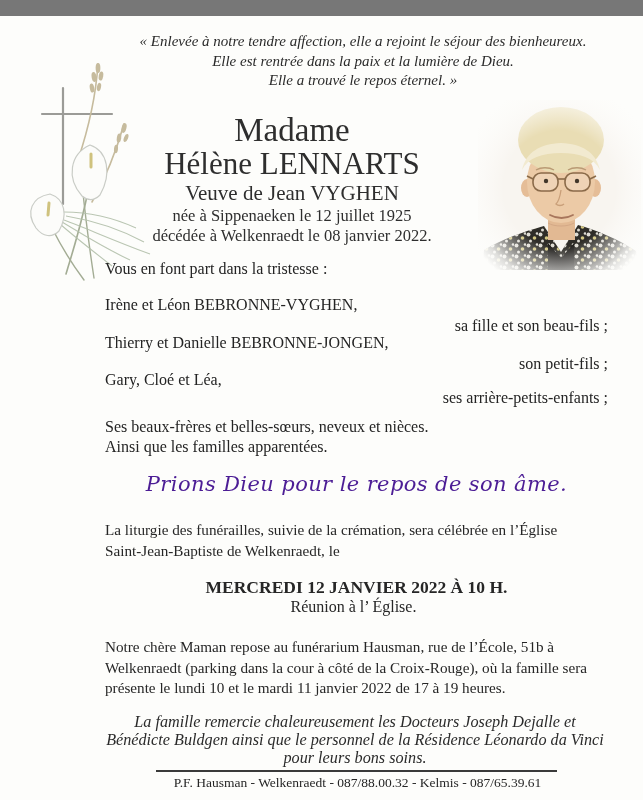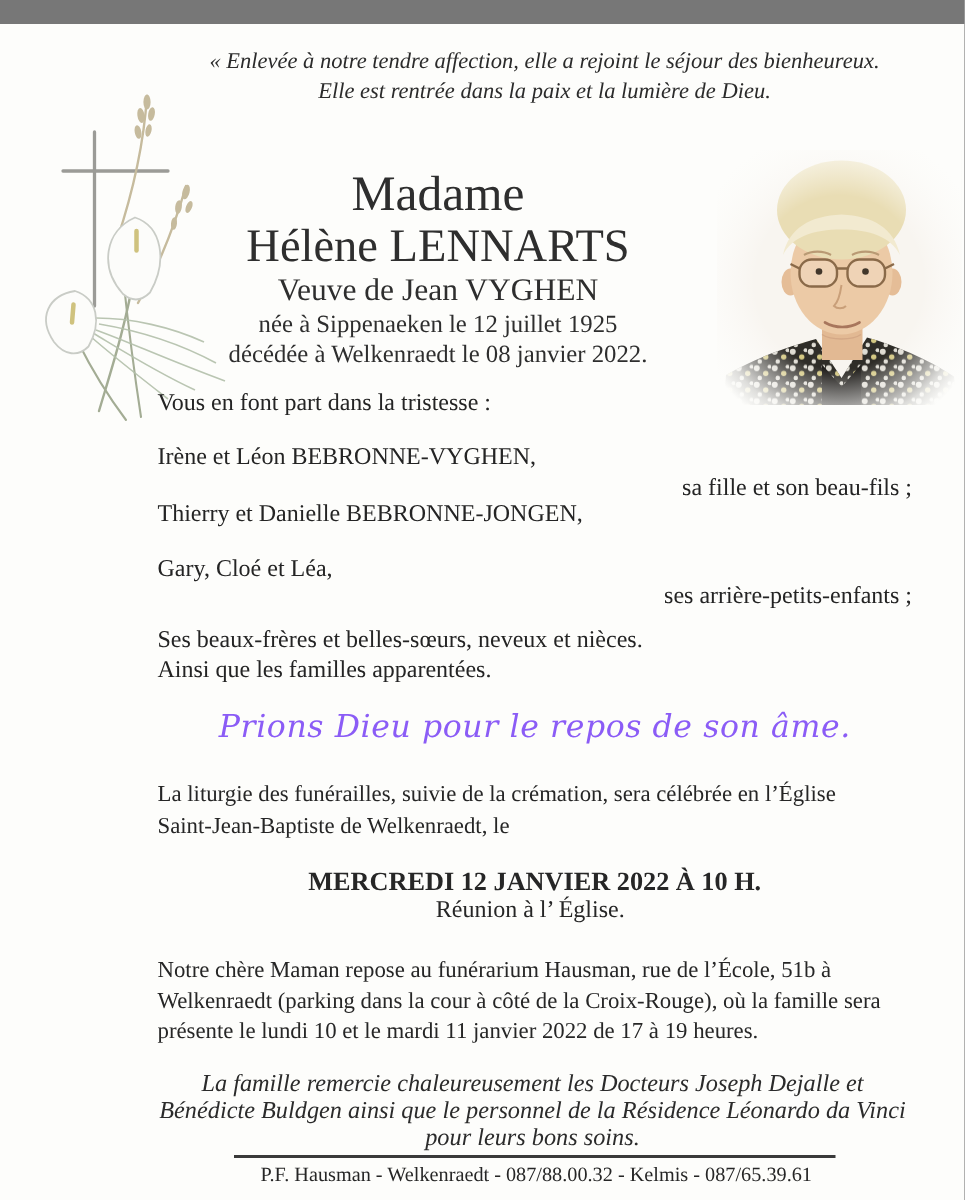--- a/index.html
+++ b/index.html
@@ -33,21 +33,21 @@
   .para { font-size:15.2px; line-height:20.5px; }
   .rel { text-align:right; }
   .intro { top:244px; }
   .n1 { top:280px; } .r1 { top:301px; }
   .n2 { top:318px; } .r2 { top:339px; }
   .n3 { top:355px; } .r3 { top:373px; }
   .o1 { top:402px; } .o2 { top:422px; }
 
   .prayer { left:105px; top:456px; width:503px; text-align:center;
     font-family:"DejaVu Serif", serif; font-style:italic;
-    font-size:21px; letter-spacing:0.4px; color:#8b5cf6; }
+    font-size:21px; letter-spacing:0.4px; color:#4c1d95; }
 
   .cer { left:105px; top:504px; width:510px; }
   .cer-date { left:105px; top:561px; width:503px; text-align:center;
     font-weight:bold; font-size:17.5px; }
   .cer-meet { left:102px; top:582px; width:503px; text-align:center; font-size:16px; }
 
   .visit { left:105px; top:621px; width:515px; }
 
   .thanks { left:75px; top:697px; width:560px; text-align:center;
     font-style:italic; font-size:16.2px; line-height:18.2px; color:#2b2b2b; }
@@ -60,20 +60,21 @@
     background:linear-gradient(180deg,#f4f4f1,#e8e8e5); }
 </style>
 </head>
 <body>
 
 <div class="sheet">
 
   <div class="abs quote">
     <div class="nowrap">« Enlevée à notre tendre affection, elle a rejoint le séjour des bienheureux.</div>
     <div class="nowrap">Elle est rentrée dans la paix et la lumière de Dieu.</div>
+    <div class="nowrap">Elle a trouvé le repos éternel. »</div>
   </div>
 
   <svg class="abs flower" viewBox="0 0 150 228">
     <g stroke-linecap="round">
       <line x1="51" y1="26" x2="51" y2="142" stroke-width="2.2" stroke="#9b9b97"></line>
       <line x1="30" y1="52" x2="100" y2="52" stroke-width="2.2" stroke="#9b9b97"></line>
     </g>
     <g fill="none" stroke-linecap="round">
       <path d="M86 2 C84 32 78 62 66 98" stroke-width="1.6" stroke="#c6bb9d"></path>
       <g fill="#c6bb9d">
@@ -165,20 +166,21 @@
     </g>
     <rect x="0" y="0" width="163" height="170" fill="url(#vig)"></rect>
   </svg>
 
   <div class="abs bodyline intro">Vous en font part dans la tristesse :</div>
 
   <div class="abs bodyline n1 nowrap">Irène et Léon BEBRONNE-VYGHEN,</div>
   <div class="abs bodyline r1 rel nowrap">sa fille et son beau-fils ;</div>
 
   <div class="abs bodyline n2 nowrap">Thierry et Danielle BEBRONNE-JONGEN,</div>
+  <div class="abs bodyline r2 rel nowrap">son petit-fils ;</div>
 
   <div class="abs bodyline n3 nowrap">Gary, Cloé et Léa,</div>
   <div class="abs bodyline r3 rel nowrap">ses arrière-petits-enfants ;</div>
 
   <div class="abs bodyline o1 nowrap">Ses beaux-frères et belles-sœurs, neveux et nièces.</div>
   <div class="abs bodyline o2 nowrap">Ainsi que les familles apparentées.</div>
 
   <div class="abs prayer nowrap">Prions Dieu pour le repos de son âme.</div>
 
   <div class="abs cer para">

